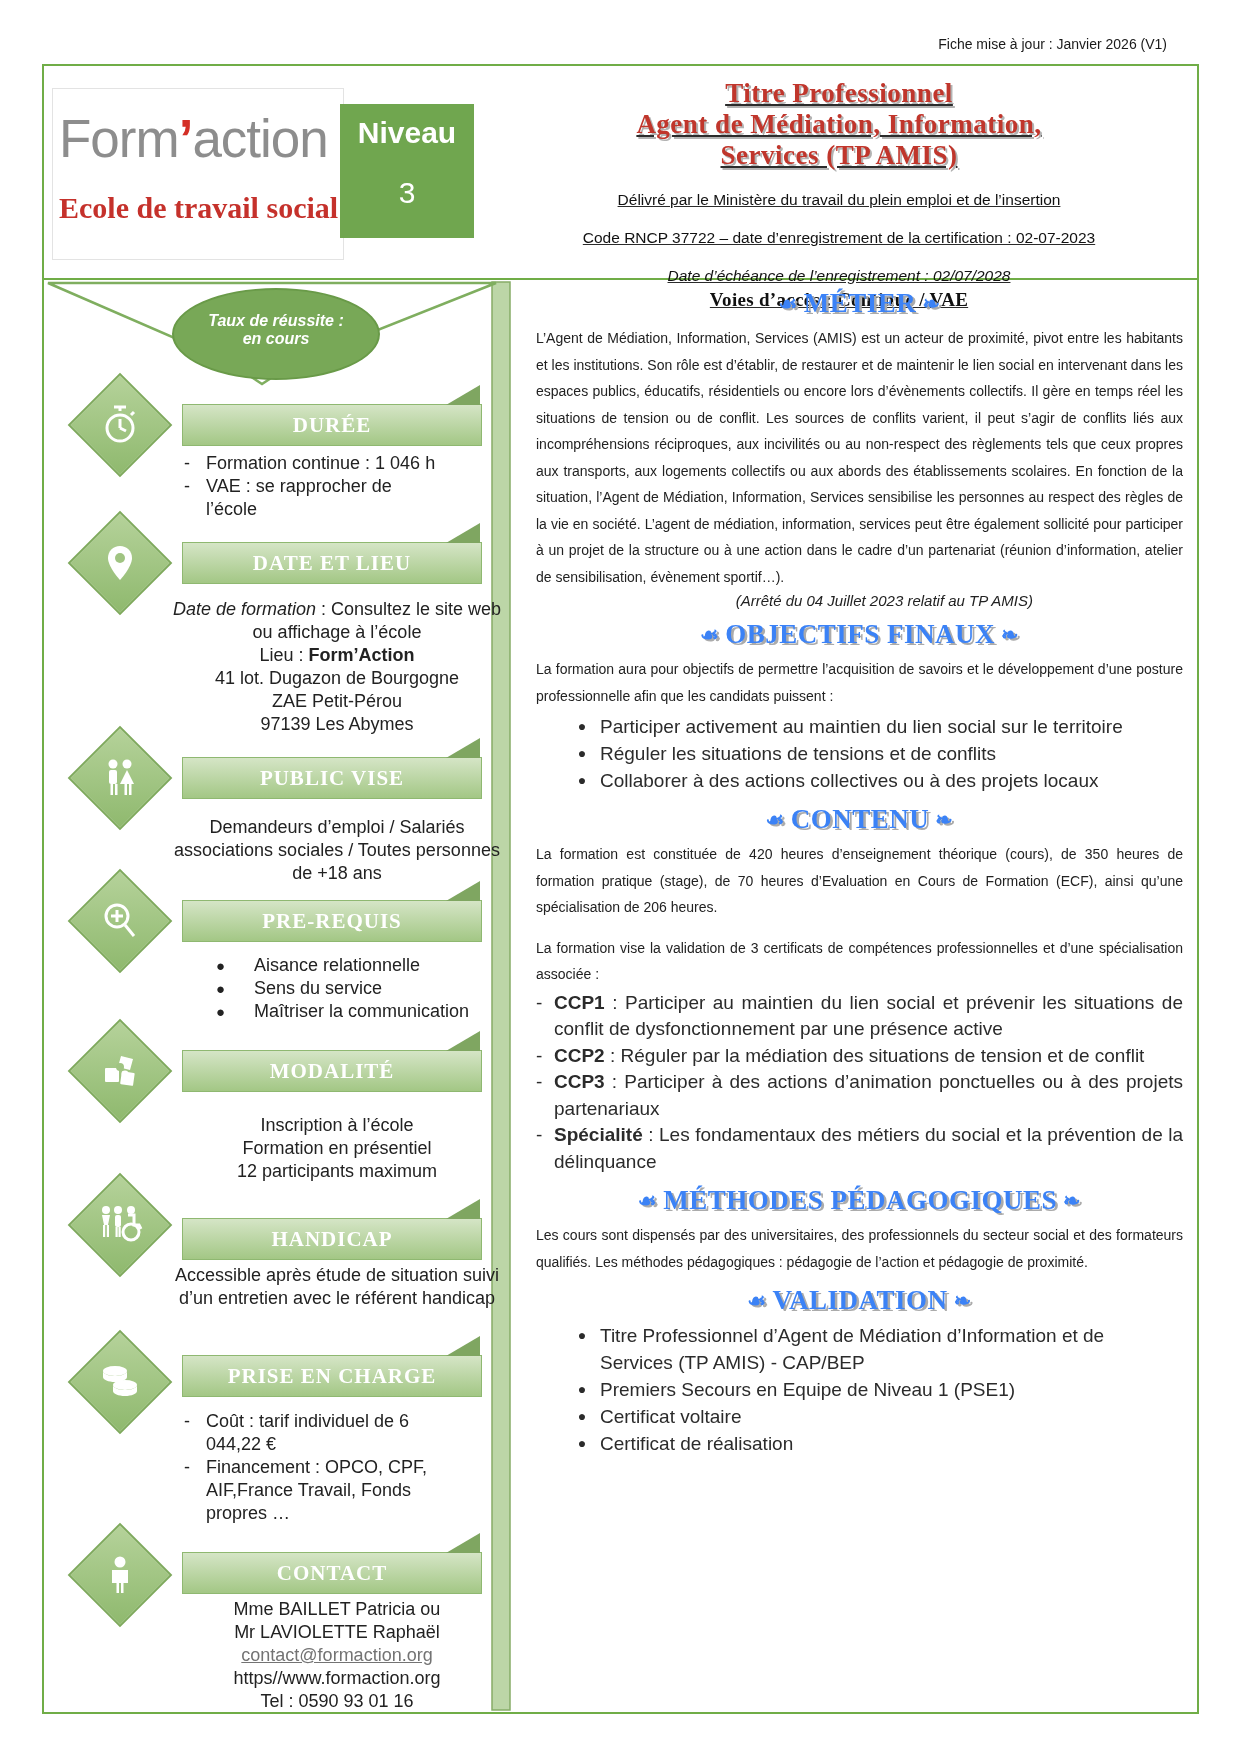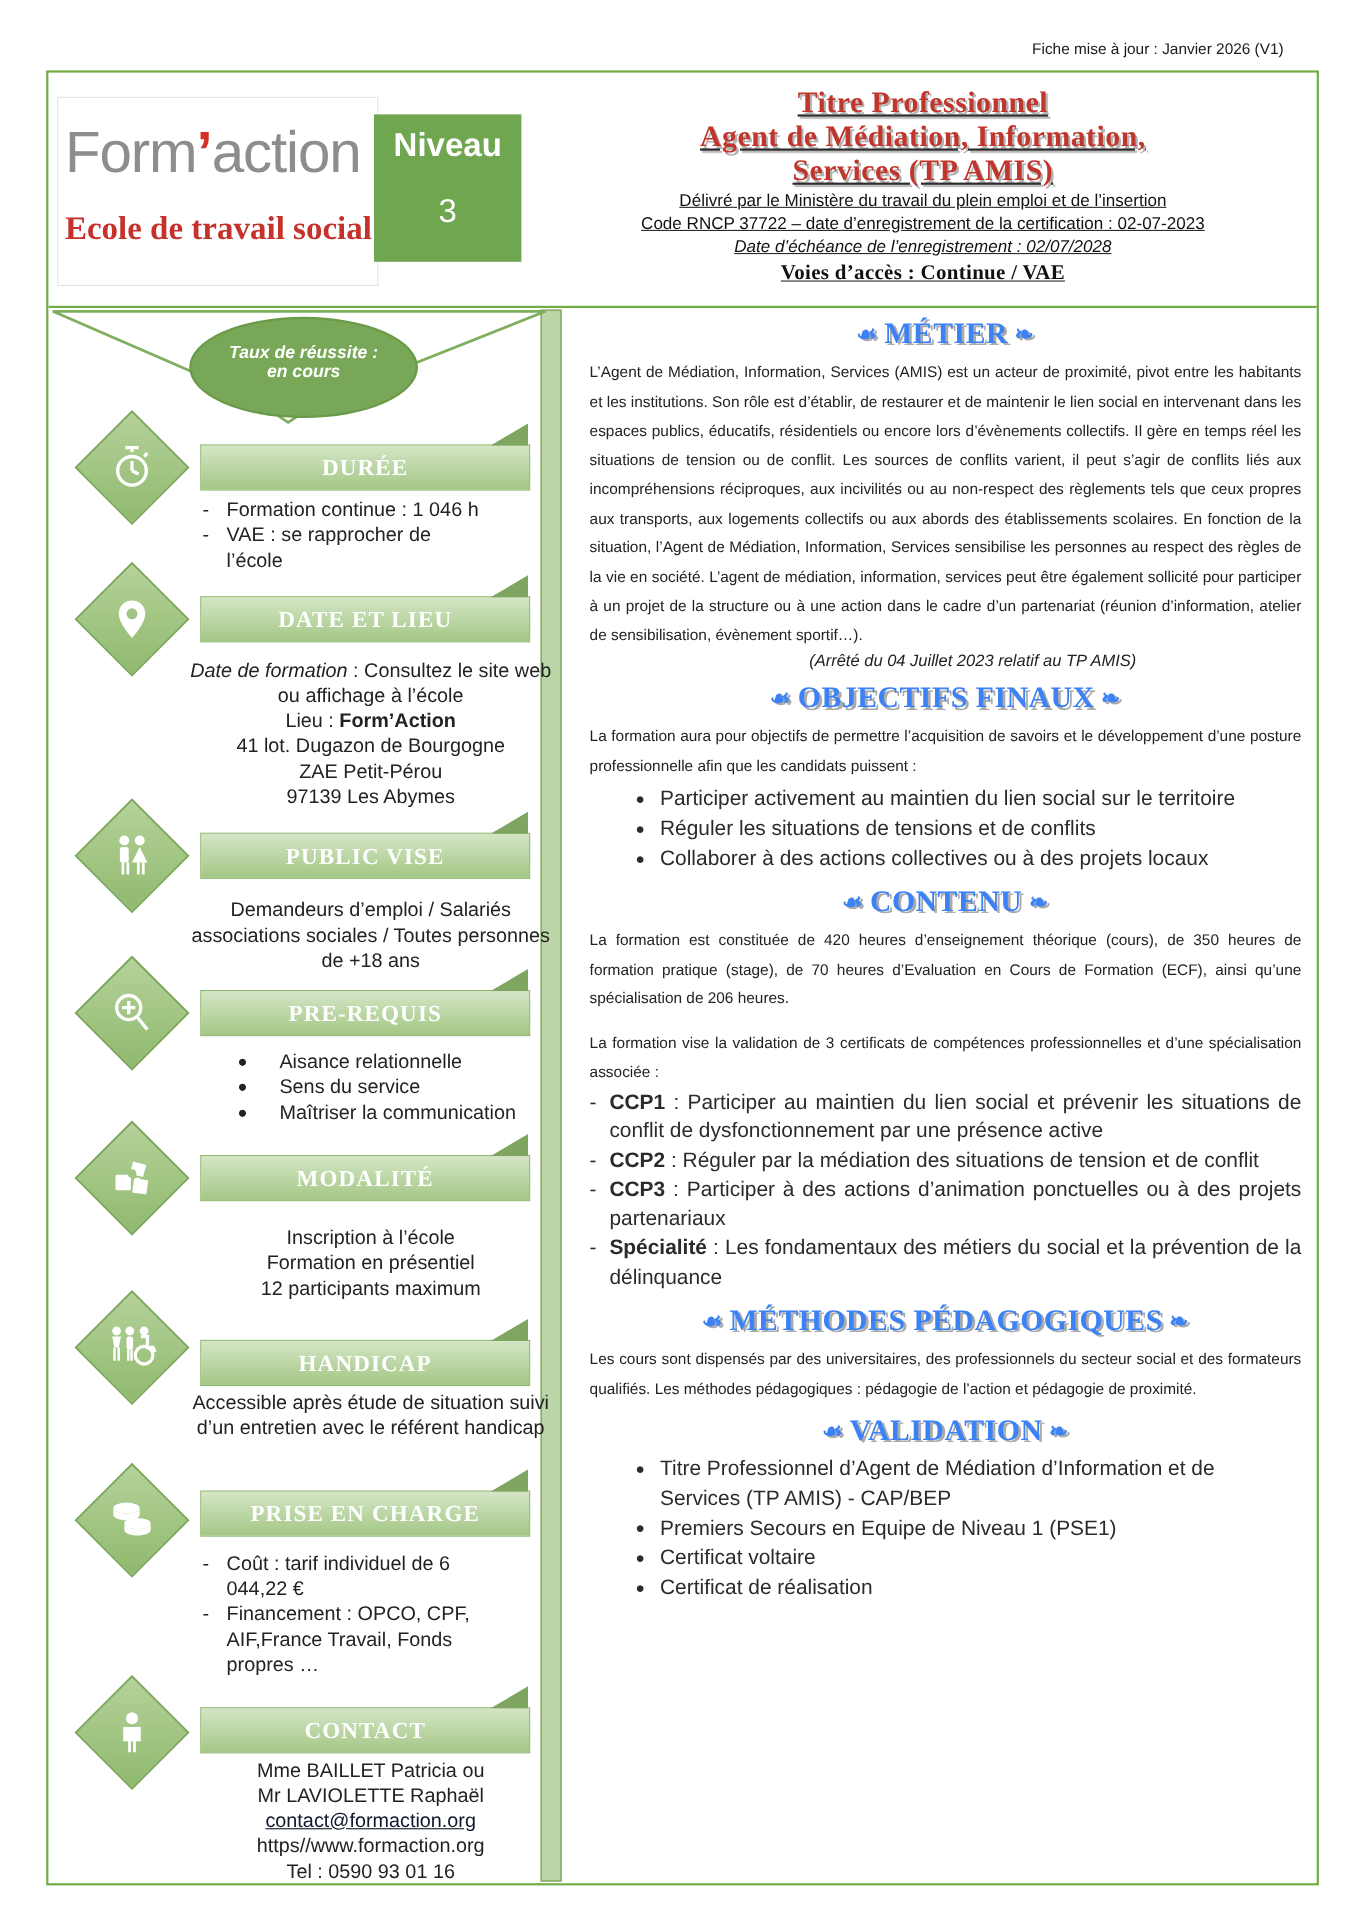--- a/index.html
+++ b/index.html
@@ -13,21 +13,21 @@
   .logo-box{position:absolute;left:8px;top:22px;width:292px;height:172px;border:1px solid #e3e3e3;padding:2px 6px;box-sizing:border-box;}
   .logo-main{font-size:53px;letter-spacing:-1px;color:#8d8d8d;font-weight:500;line-height:96px;white-space:nowrap;}
   .logo-apo{color:#d42f26;font-weight:bold;}
   .logo-sub{font-family:"Liberation Serif",serif;font-weight:bold;font-size:30px;color:#c5312b;line-height:42px;white-space:nowrap;}
   .niveau-box{position:absolute;left:296px;top:38px;width:134px;height:134px;background:#70a64f;color:#fff;text-align:center;}
   .niveau-label{font-size:30px;font-weight:bold;margin-top:12px;}
   .niveau-value{font-size:30px;margin-top:26px;}
   .title-block{position:absolute;left:445px;top:12px;width:700px;text-align:center;text-decoration:underline;}
   .tp-title{font-family:"Liberation Serif",serif;font-weight:bold;font-size:27px;line-height:31px;
             color:#c0362c;text-shadow:2px 2px 0 #b3b3b3;letter-spacing:.5px;}
-  .tp-sub{font-size:15.5px;line-height:19px;color:#111;margin-top:2px;}
+  .tp-sub{font-size:15.5px;line-height:19px;color:#111;margin-top:19px;}
   .tp-italic{font-style:italic;}
   .tp-access{font-family:"Liberation Serif",serif;font-weight:bold;font-size:19px;color:#111;margin-top:4px;letter-spacing:.3px;}
 
   
   .bodyarea{position:absolute;left:0;top:214px;width:100%;height:1432px;}
   .deco{position:absolute;left:0;top:0;}
 
   
   .oval{position:absolute;left:128px;top:8px;width:204px;height:88px;border-radius:50%;
         background:#78a857;border:2px solid #699a48;color:#fff;text-align:center;
@@ -43,21 +43,21 @@
            background:linear-gradient(135deg,#b5d29a,#8fb96e);border:2px solid #7ea95c;box-sizing:border-box;}
   .diamond .ic{position:absolute;left:0;top:0;width:100%;height:100%;transform:rotate(-45deg);
                display:flex;align-items:center;justify-content:center;}
   .scontent{position:absolute;left:128px;width:330px;font-size:18px;line-height:23px;color:#222;text-align:center;}
   .scontent.left{text-align:left;}
   .dashrow{display:flex;text-align:left;}
   .dashrow .d{width:22px;flex:none;}
   .bulrow{display:flex;text-align:left;padding-left:44px;}
   .bulrow .b{width:38px;flex:none;font-size:15px;line-height:23px;}
   .lieu-b{font-weight:bold;}
-  .email-link{color:#0f172a;text-decoration:underline;text-align:right;}
+  .email-link{color:#737373;text-decoration:underline;text-align:right;}
 
   
   .main{position:absolute;left:470px;top:0;width:683px;height:1432px;box-sizing:border-box;padding:6px 14px 0 22px;}
   .rhead{font-family:"Liberation Serif",serif;font-weight:bold;font-size:27px;color:#3b82f6;
          text-shadow:2.5px 2px 0 #ababab;text-align:center;letter-spacing:.5px;margin:10px 0 6px 0;}
   .orn{font-size:21px;vertical-align:1px;padding:0 6px;}
   .para{font-size:14px;line-height:26.5px;text-align:justify;color:#222;}
   .note{font-size:15px;font-style:italic;text-align:right;margin:2px 150px 0 0;color:#222;}
   .blist{margin:4px 0 0 0;padding:0;list-style:none;}
   .blist li{display:flex;font-size:19px;line-height:27px;}

